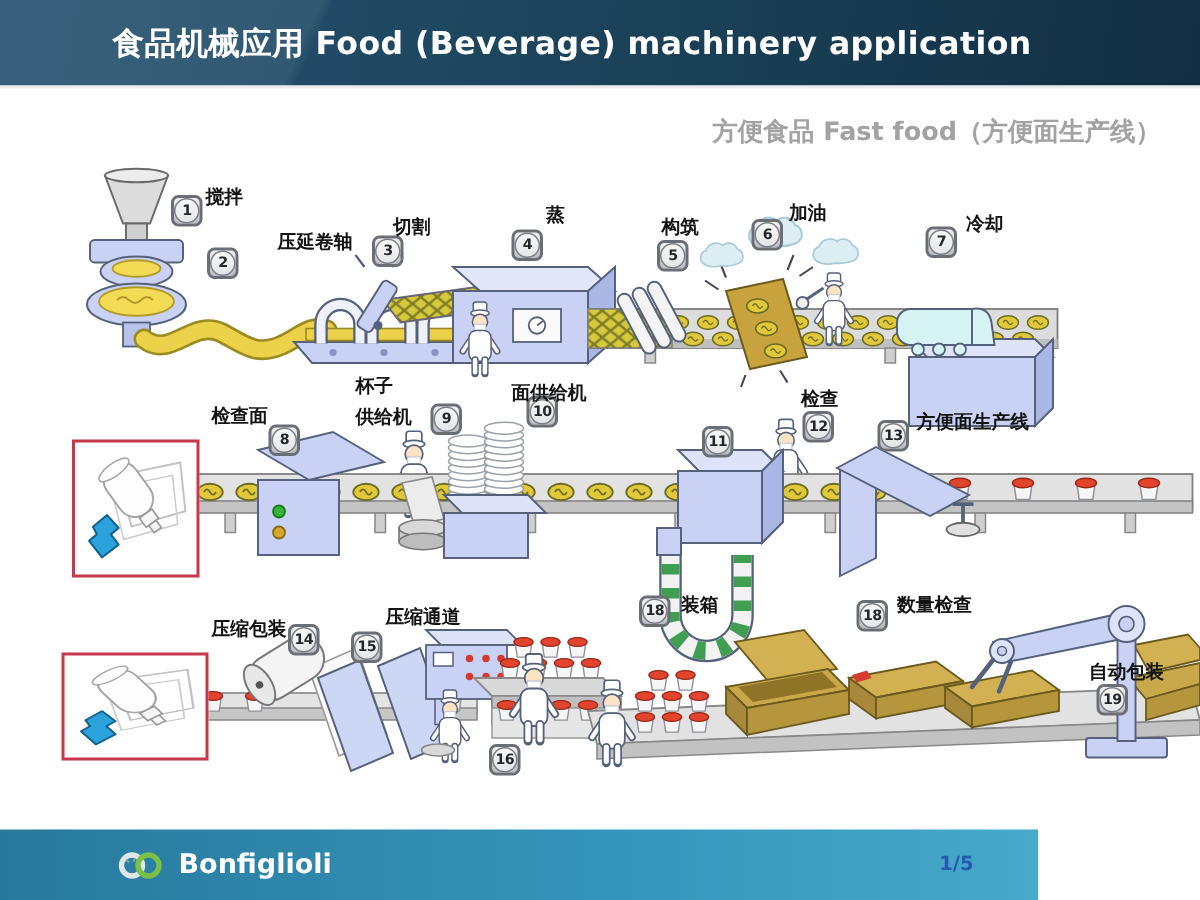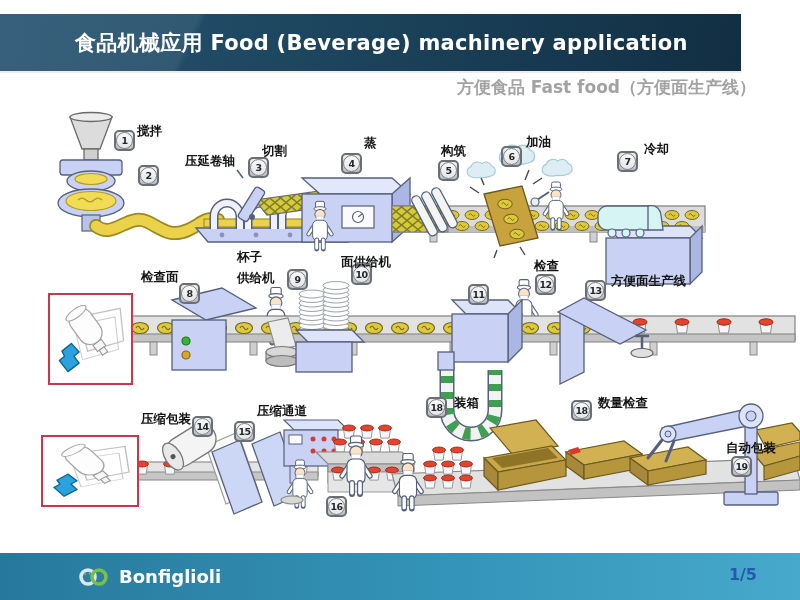--- a/index.html
+++ b/index.html
@@ -1,41 +1,41 @@
 <!DOCTYPE html>
 <html><head>
 <meta charset="utf-8">
 <style>
   html,body{margin:0;padding:0;background:#fff;}
   .slide{position:relative;width:800px;height:600px;background:#fff;overflow:hidden;
          font-family:"DejaVu Sans","Liberation Sans",sans-serif;}
-  .header{position:absolute;left:0;top:14px;width:741px;height:57px;
+  .header{position:absolute;left:0;top:0;width:800px;height:57px;
     background:linear-gradient(115deg,rgba(255,255,255,.08) 0%,rgba(255,255,255,.08) 26%,rgba(255,255,255,0) 27%),
                linear-gradient(100deg,#265372 0%,#1a4158 55%,#122e42 100%);
     display:flex;align-items:center;border-bottom:2px solid #ececec;}
   .title{color:#ffffff;font-size:21px;font-weight:bold;margin-left:75px;letter-spacing:.3px;}
-  .subtitle{position:absolute;top:76px;right:44px;font-size:17px;font-weight:bold;color:#a2a2a2;}
+  .subtitle{position:absolute;top:76px;right:26px;font-size:17px;font-weight:bold;color:#a2a2a2;}
   .scene{position:absolute;left:0;top:0;width:800px;height:600px;}
   .badge{position:absolute;width:21px;height:21px;box-sizing:border-box;border:2px solid #6a6f76;
     border-radius:5px;background:linear-gradient(180deg,#f2f2f2,#b9bcc2);
     display:flex;align-items:center;justify-content:center;z-index:5;}
   .badge .bn{width:15px;height:15px;border:1px solid #7a7f86;border-radius:50%;
     font-size:9.5px;font-weight:bold;color:#23262b;background:rgba(255,255,255,.6);
     display:flex;align-items:center;justify-content:center;letter-spacing:-0.5px;}
   .slabel{position:absolute;font-size:12.5px;font-weight:bold;color:#141414;
     white-space:pre-line;line-height:21px;z-index:5;}
   .inset{position:absolute;border:2px solid #c8374b;background:#ffffff;z-index:4;}
   .inset-1{left:48px;top:293px;width:81px;height:88px;}
   .inset-2{left:41px;top:435px;width:94px;height:68px;}
-  .footer{position:absolute;left:0;bottom:0;width:800px;height:47px;
+  .footer{position:absolute;left:0;bottom:0;width:692px;height:47px;
     background:linear-gradient(90deg,#27799c 0%,#3493b8 55%,#47a9cc 100%);
     display:flex;align-items:center;}
   .brand{display:flex;align-items:center;gap:7px;margin-left:76px;}
   .brand-text{color:#ffffff;font-size:18px;font-weight:bold;}
-  .pagenum{position:absolute;right:43px;bottom:16px;font-size:16px;font-weight:bold;color:#2559b0;}
+  .pagenum{position:absolute;right:43px;bottom:16px;font-size:13px;font-weight:bold;color:#2559b0;}
 </style>
 </head>
 <body>
 
 <div class="slide">
 
   <div class="header">
     <div class="title">食品机械应用  Food (Beverage) machinery application</div>
   </div>
 

